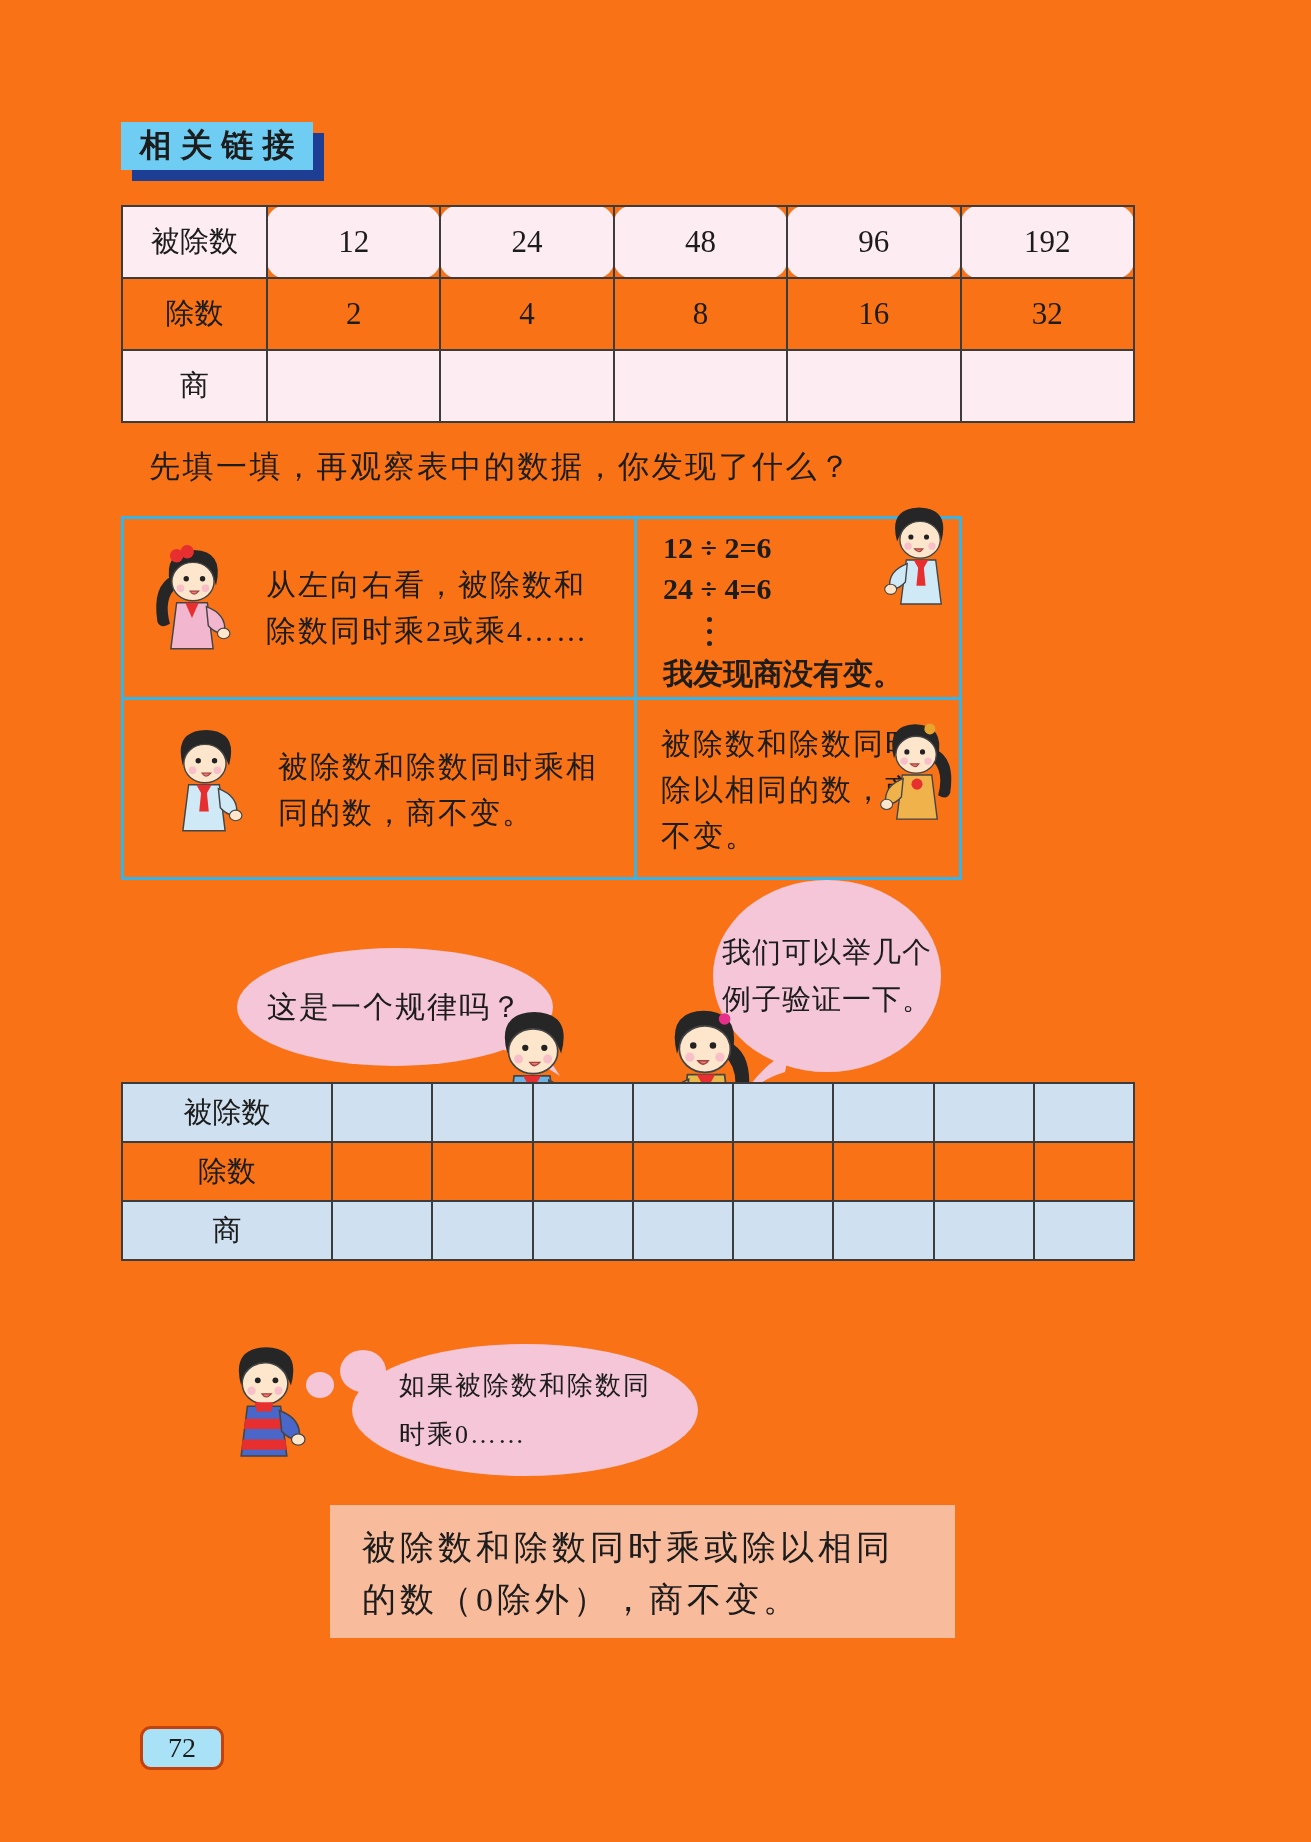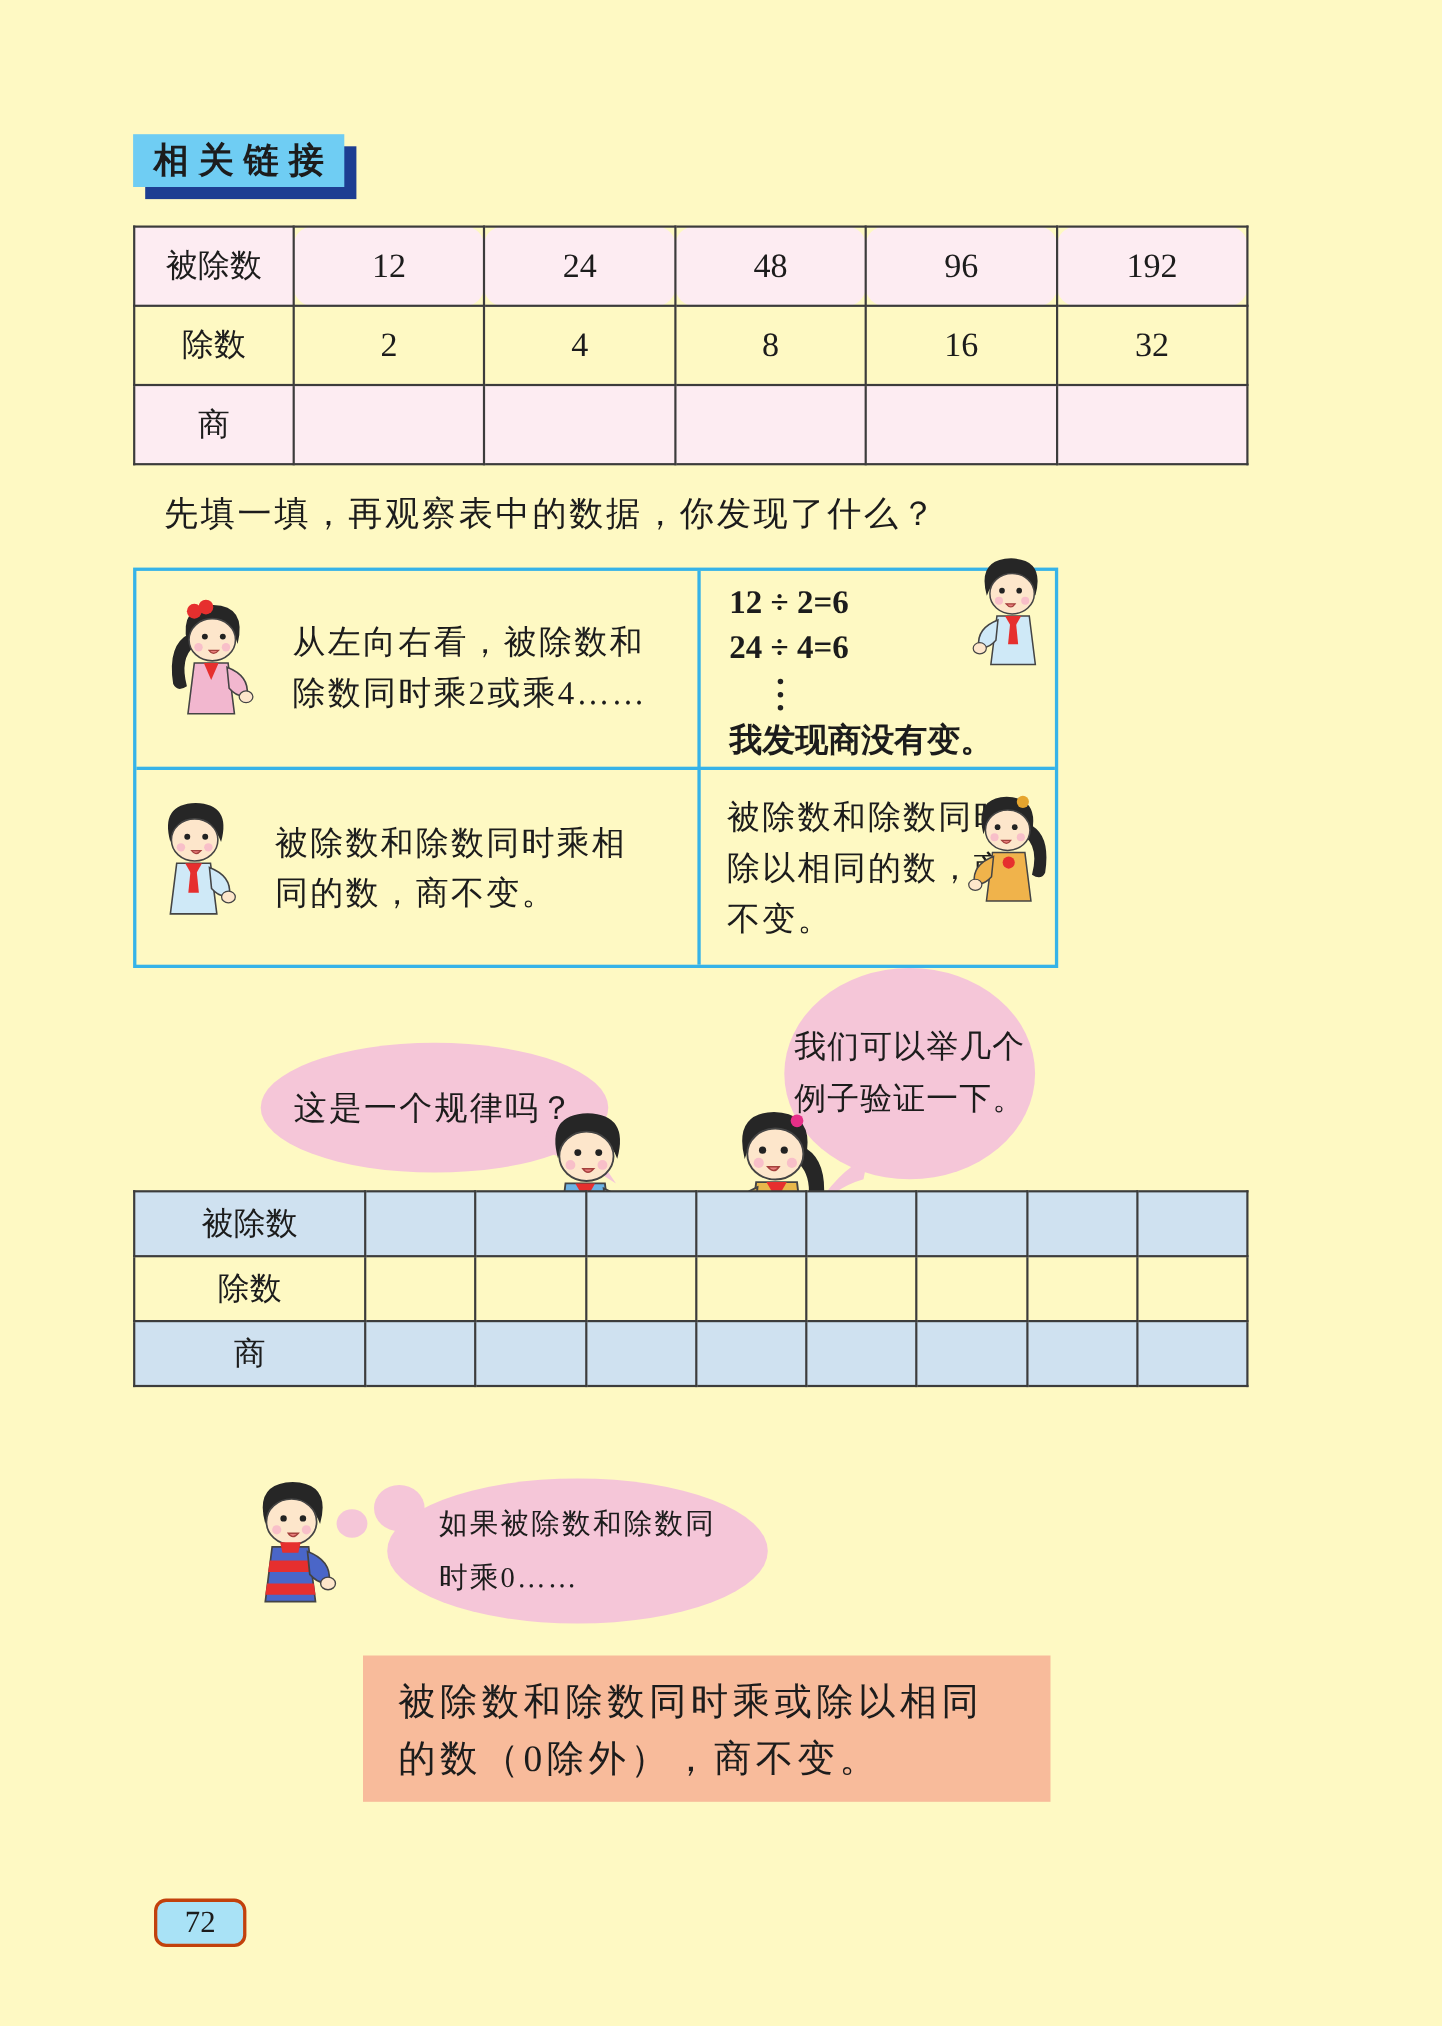--- a/index.html
+++ b/index.html
@@ -1,16 +1,16 @@
 <!DOCTYPE html>
 <html><head>
 <meta charset="utf-8">
 <style>
   html,body { margin:0; padding:0; background:#ffffff; }
-  .page { position:relative; width:1311px; height:1842px; background:#fef9c3;
+  .page { position:relative; width:1311px; height:1842px; background:#f97316;
           font-family:"Liberation Serif","DejaVu Serif",serif; color:#1c1c1c; }
 
   
   .badge { position:absolute; left:121px; top:122px; width:192px; height:48px;
            background:#6fcdf3; box-shadow:11px 11px 0 #1d3e92;
            display:flex; align-items:center; justify-content:center;
            font-family:"Liberation Sans","DejaVu Sans",sans-serif; font-weight:bold;
            font-size:32px; letter-spacing:9px; padding-left:9px; box-sizing:border-box; }
 
   table { border-collapse:collapse; }
@@ -26,21 +26,21 @@
   .intro { position:absolute; left:149px; top:446px; font-size:31px; letter-spacing:2.5px; }
 
   
   .dbox { position:absolute; left:121px; top:516px; width:841px; height:364px;
           border:3px solid #36b3e8; box-sizing:border-box; }
   .vdiv { position:absolute; left:510px; top:0; width:3px; height:100%; background:#36b3e8; }
   .hdiv { position:absolute; left:0; top:178px; width:100%; height:3px; background:#36b3e8; }
   .cell { position:absolute; box-sizing:border-box; }
   .tl { left:0; top:0; width:510px; height:178px; display:flex; align-items:center; padding-left:20px; }
   .tr { left:513px; top:0; width:322px; height:178px; padding:8px 0 0 26px; }
-  .bl { left:0; top:181px; width:510px; height:180px; display:flex; align-items:center; padding-left:4px; }
+  .bl { left:0; top:181px; width:510px; height:180px; display:flex; align-items:center; padding-left:32px; }
   .br { left:513px; top:181px; width:322px; height:180px; display:flex; align-items:center; padding-left:24px; }
   .speech { font-size:30px; line-height:46px; letter-spacing:2px; }
   .tl .speech { width:345px; margin-left:26px; }
   .bl .speech { width:330px; margin-left:26px; }
   .br .speech { width:272px; }
   .eq { font-size:30px; line-height:41px;font-weight:bold; }
   .dots { margin:8px 0 6px 44px; }
   .dot { width:5px; height:5px; background:#222; border-radius:50%; margin:7px 0; }
   .kid-tr { position:absolute; right:-8px; top:-16px; }
   .kid-br { position:absolute; right:-4px; top:16px; }

